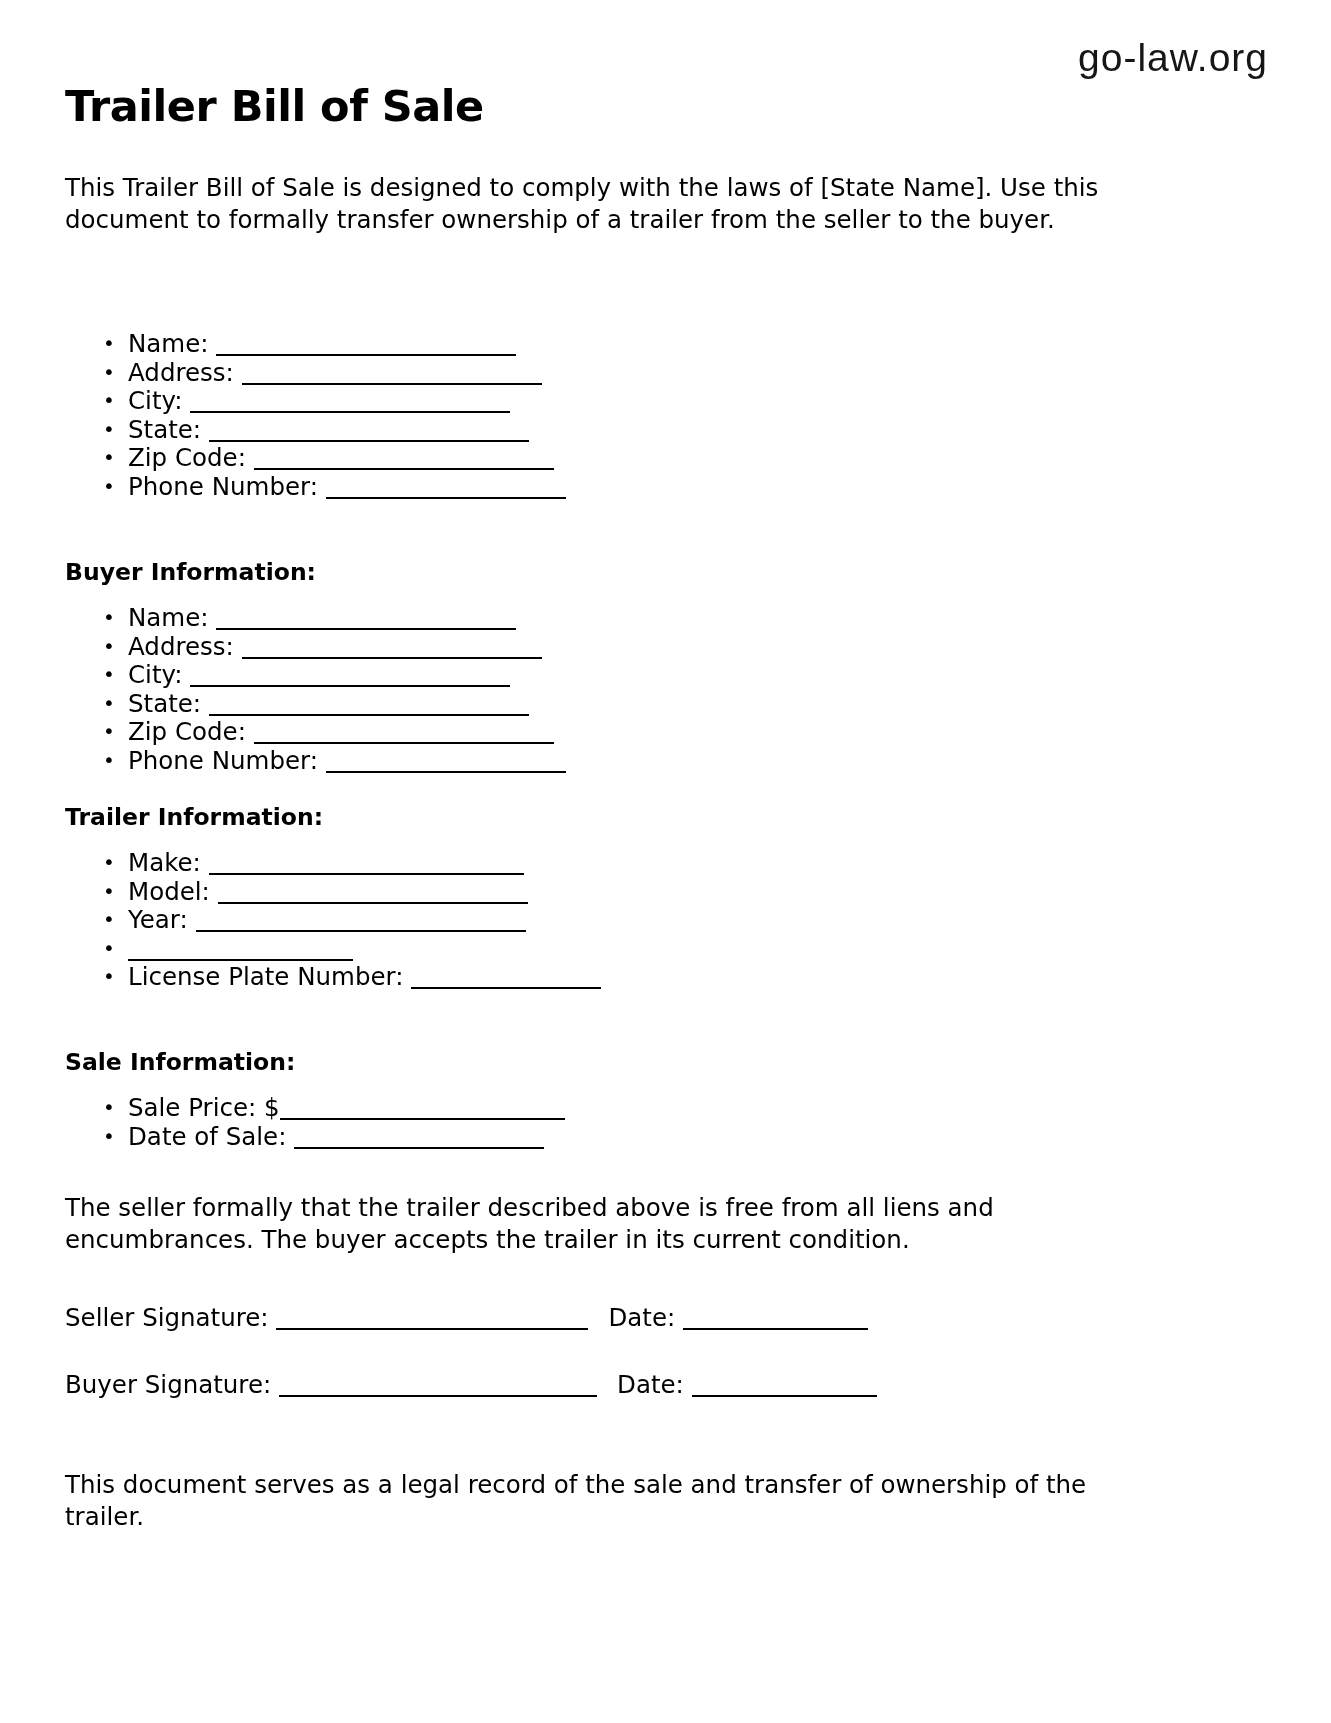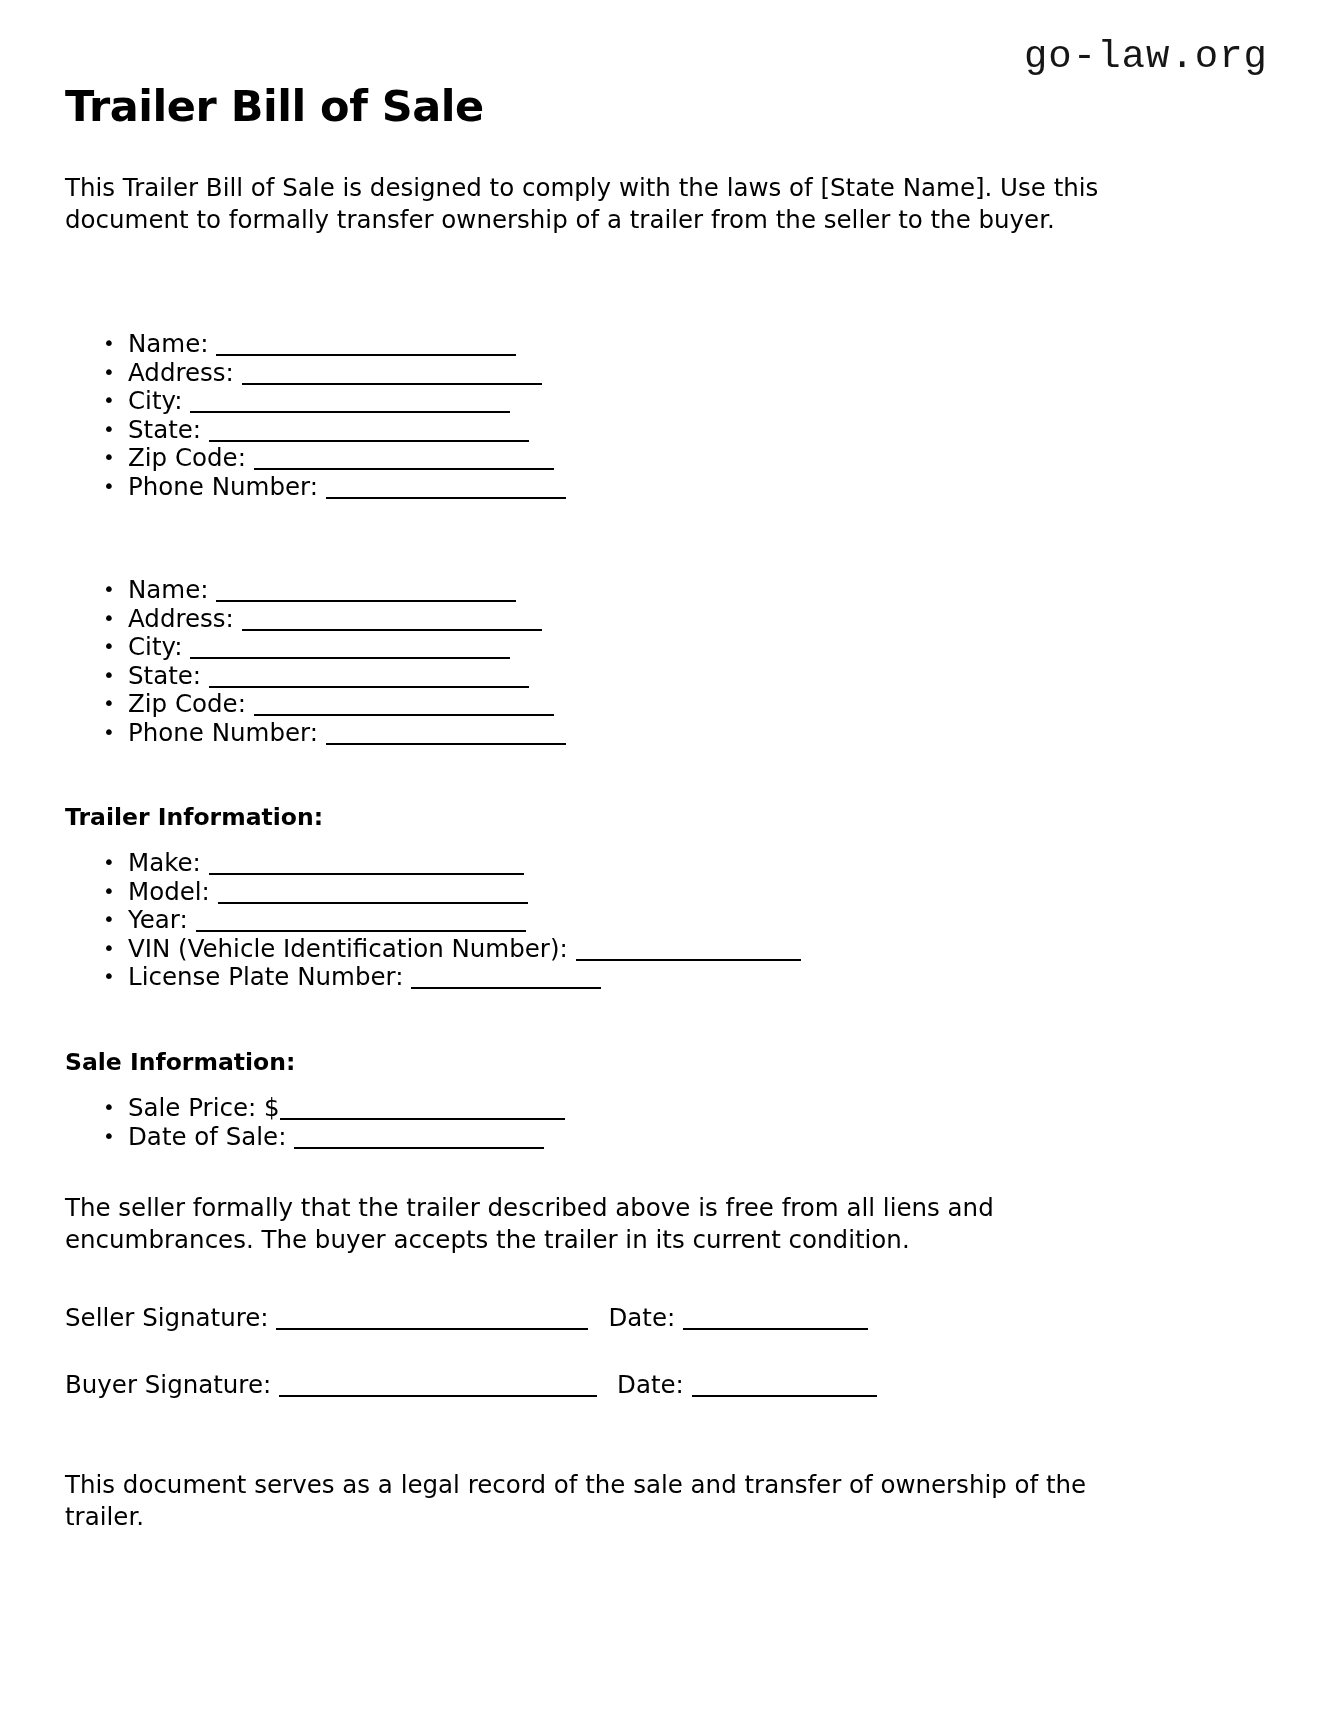--- a/index.html
+++ b/index.html
@@ -19,21 +19,21 @@
     position: relative;
     width: 1331px;
     height: 1723px;
     box-sizing: border-box;
     padding: 0;
   }
   .site-logo {
     position: absolute;
     top: 38px;
     right: 63px;
-    font-family: Liberation Mono, monospace;
+    font-family: Liberation Sans, sans-serif;
     font-size: 39px;
     letter-spacing: 1px;
     color: #161616;
     line-height: 1;
     white-space: nowrap;
   }
   .content {
     position: absolute;
     left: 65px;
     top: 82px;
@@ -133,37 +133,38 @@
           <li><span>Name:</span> <span class="blank" style="width: 300px;"></span></li>
           <li><span>Address:</span> <span class="blank" style="width: 300px;"></span></li>
           <li><span>City:</span> <span class="blank" style="width: 320px;"></span></li>
           <li><span>State:</span> <span class="blank" style="width: 320px;"></span></li>
           <li><span>Zip Code:</span> <span class="blank" style="width: 300px;"></span></li>
           <li><span>Phone Number:</span> <span class="blank" style="width: 240px;"></span></li>
         </ul>
     </div>
 
     <div class="section" id="sec-buyer" style="top:476px;">
+      <h2 class="section-head">Buyer Information:</h2>
       <ul class="fields" id="list-buyer">
           <li><span>Name:</span> <span class="blank" style="width: 300px;"></span></li>
           <li><span>Address:</span> <span class="blank" style="width: 300px;"></span></li>
           <li><span>City:</span> <span class="blank" style="width: 320px;"></span></li>
           <li><span>State:</span> <span class="blank" style="width: 320px;"></span></li>
           <li><span>Zip Code:</span> <span class="blank" style="width: 300px;"></span></li>
           <li><span>Phone Number:</span> <span class="blank" style="width: 240px;"></span></li>
         </ul>
     </div>
 
     <div class="section" id="sec-trailer" style="top:721px;">
       <h2 class="section-head">Trailer Information:</h2>
       <ul class="fields" id="list-trailer">
           <li><span>Make:</span> <span class="blank" style="width: 315px;"></span></li>
           <li><span>Model:</span> <span class="blank" style="width: 310px;"></span></li>
           <li><span>Year:</span> <span class="blank" style="width: 330px;"></span></li>
-          <li><span>VIN (Vehicle Identification Number):</span> <span class="blank" style="width: 225px;"></span></li>
+          <li> <span class="blank" style="width: 225px;"></span></li>
           <li><span>License Plate Number:</span> <span class="blank" style="width: 190px;"></span></li>
         </ul>
     </div>
 
     <div class="section" id="sec-sale" style="top:966px;">
       <h2 class="section-head">Sale Information:</h2>
       <ul class="fields" id="list-sale">
           <li><span>Sale Price: $</span><span class="blank" style="width: 285px;"></span></li>
           <li><span>Date of Sale:</span> <span class="blank" style="width: 250px;"></span></li>
         </ul>

